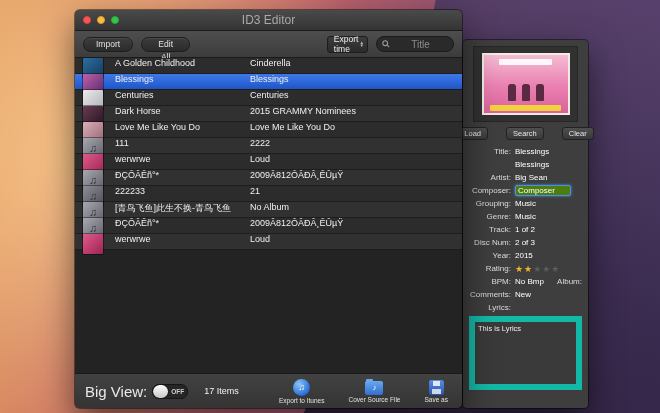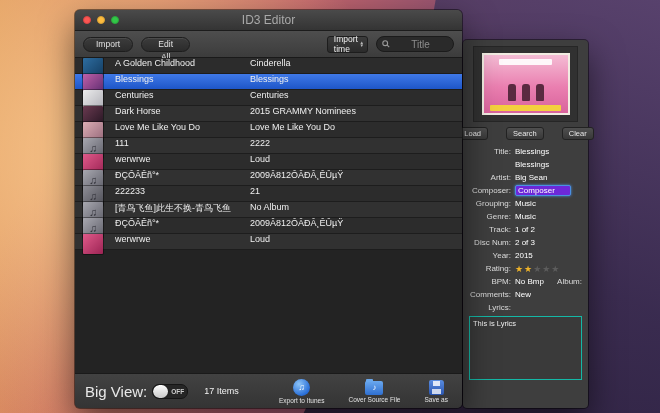--- a/index.html
+++ b/index.html
@@ -93,27 +93,27 @@
   .ca-title{position:absolute;top:4px;left:18%;width:64%;height:6px;background:rgba(255,255,255,.9);border-radius:1px;}
   .ca-figures{position:absolute;bottom:12px;left:0;width:100%;display:flex;justify-content:center;gap:6px;}
   .ca-figures span{width:8px;height:17px;background:#5a2a40;border-radius:3px 3px 1px 1px;}
   .ca-band{position:absolute;bottom:2px;left:8%;width:84%;height:6px;background:#f3d03e;border-radius:1px;}
   .insp-btns{display:flex;justify-content:center;gap:18px;margin-bottom:5px;}
   .insp-btn{font-family:inherit;font-size:7.5px;color:#e6e6e6;background:linear-gradient(#4f4f4f,#383838);
     border:1px solid #222;border-radius:3px;height:13px;line-height:11px;padding:0 6px;cursor:default;}
   .field{display:flex;align-items:center;height:13px;padding-right:6px;}
   .field .lbl{width:48px;flex:0 0 48px;text-align:right;color:#dcdcdc;margin-right:4px;}
   .field .val{color:#fff;white-space:nowrap;overflow:hidden;}
-  .composer-input{width:56px;height:11px;box-sizing:border-box;background:#6d28d9;color:#fff;
+  .composer-input{width:56px;height:11px;box-sizing:border-box;background:#4d7c0f;color:#fff;
     font-family:inherit;font-size:8px;border:1px solid #4a90e2;border-radius:2px;
     box-shadow:0 0 3px #4a90e2;padding:0 2px;outline:none;}
   .album-extra{margin-left:auto;color:#dcdcdc;}
   .stars .on{color:#f0b429;font-size:9px;letter-spacing:1px;}
   .stars .off{color:#5c5c5c;font-size:9px;letter-spacing:1px;}
-  .lyrics-box{margin:2px 6px 0;height:58px;border:1px solid #14b8a6;background:#3a3a3a;
+  .lyrics-box{margin:2px 6px 0;height:58px;border:6px solid #14b8a6;background:#3a3a3a;
     color:#f0f0f0;font-size:7.5px;padding:2px 3px;overflow:hidden;}
 </style>
 </head>
 <body>
 
 <div class="desktop">
   <div class="mountain"></div>
 
   <div class="window main-window">
     <div class="titlebar">
@@ -123,21 +123,21 @@
         <span class="light green"></span>
       </div>
       <div class="wtitle">ID3 Editor</div>
     </div>
 
     <div class="toolbar">
       <button class="tb-btn">Import</button>
       <button class="tb-btn">Edit All Items</button>
       <span class="arr-label">Arrangement:</span>
       <div class="popup">
-        <span>Import time</span>
+        <span>Export time</span>
         <span class="popup-arrows">
             <span>▲</span>
             <span>▼</span>
           </span>
       </div>
       <div class="search">
         <svg width="8" height="8" viewBox="0 0 10 10">
           <circle cx="4" cy="4" r="3" fill="none" stroke="#9a9a9a" stroke-width="1.4"></circle>
           <line x1="6.2" y1="6.2" x2="9" y2="9" stroke="#9a9a9a" stroke-width="1.4"></line>
         </svg>

